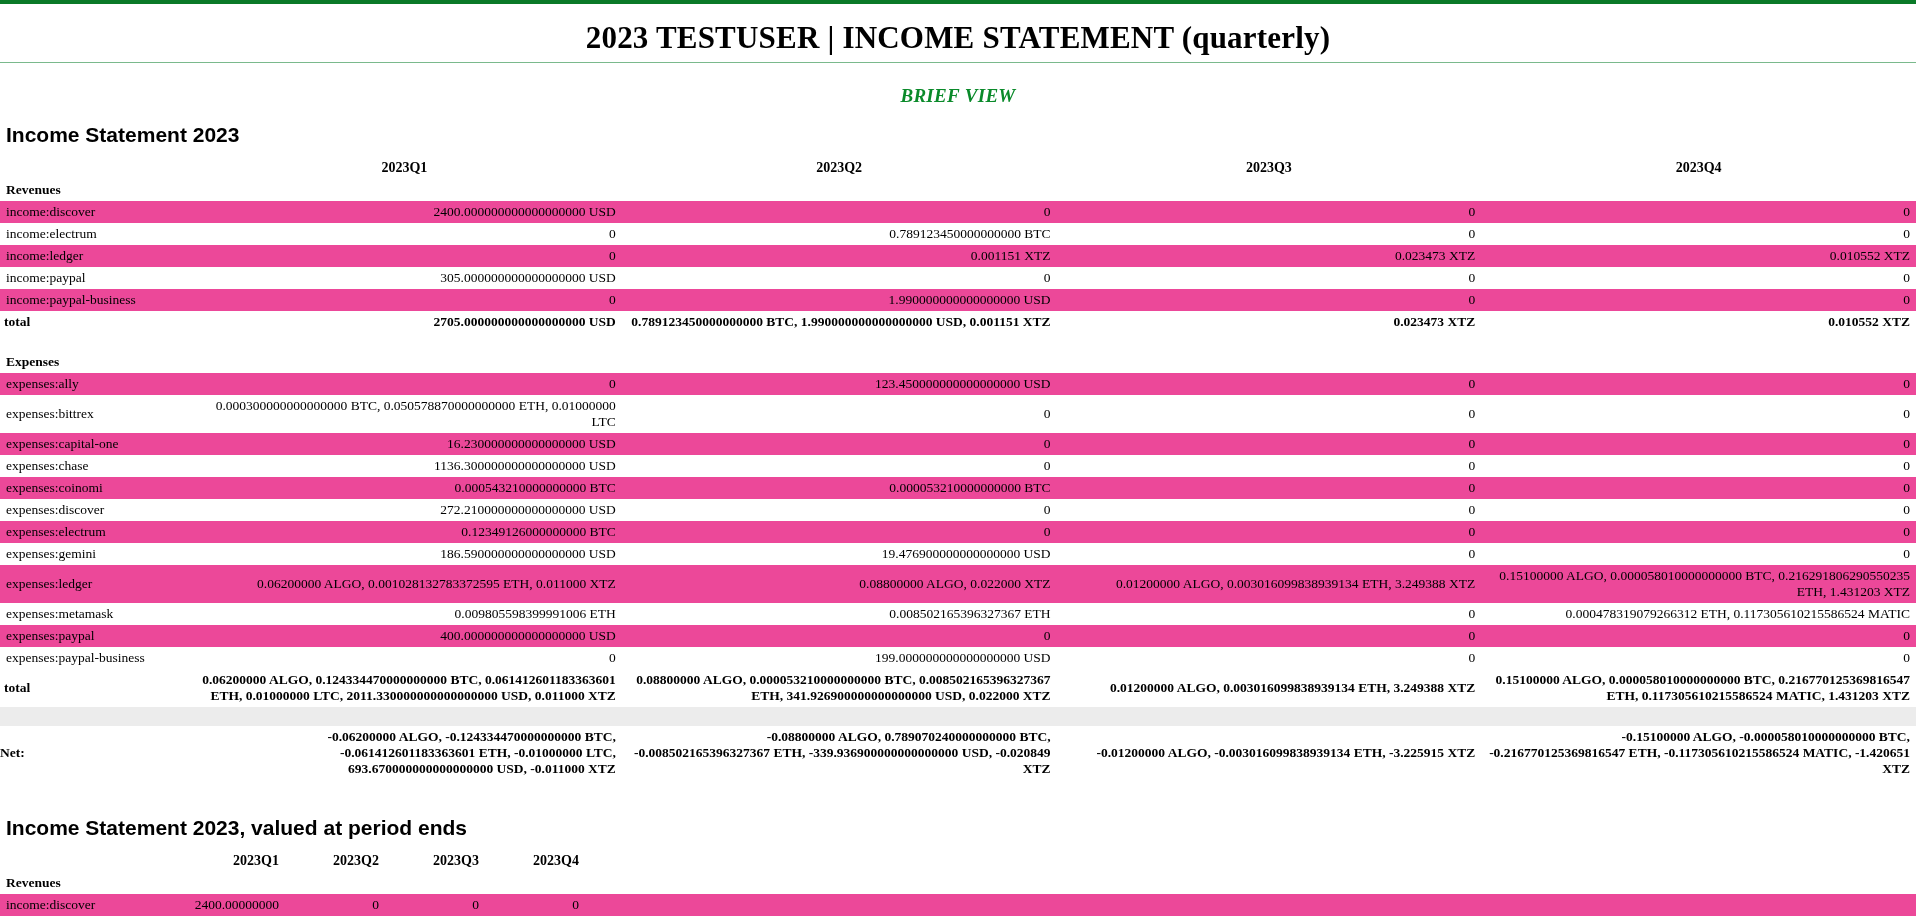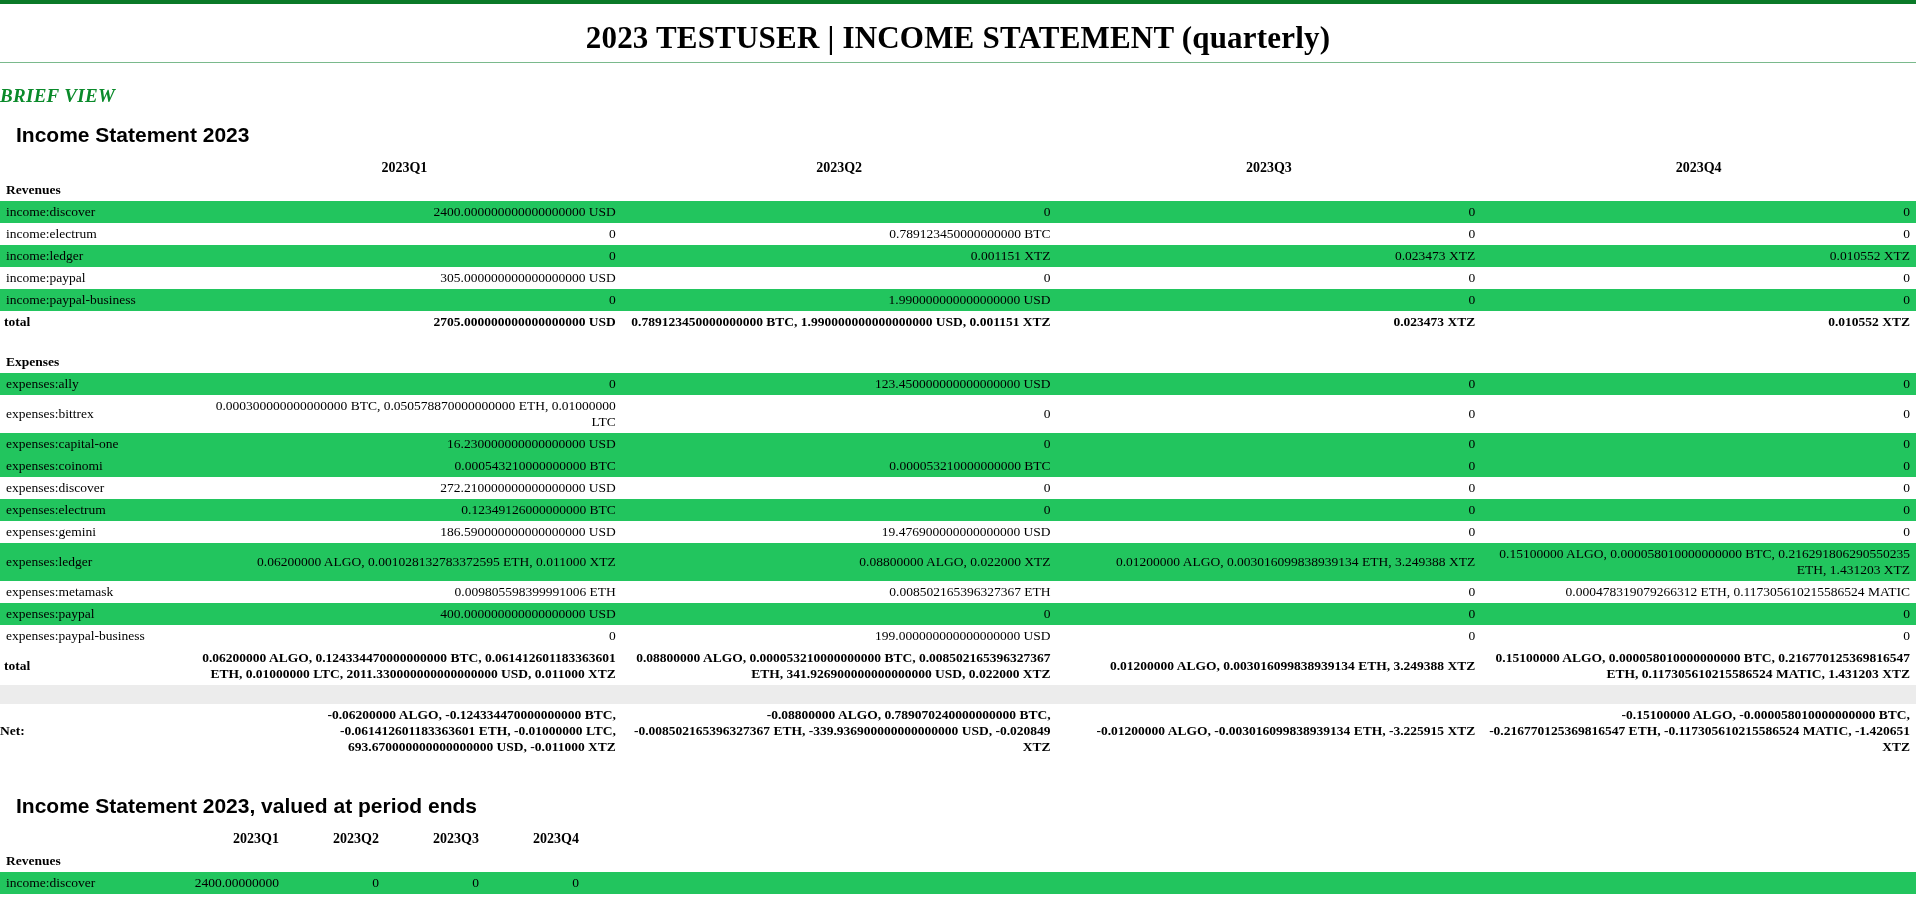--- a/index.html
+++ b/index.html
@@ -25,33 +25,33 @@
     font-weight: bold;
     margin: 16px 0 6px 0;
     letter-spacing: 0.2px;
   }
   .title-rule {
     height: 1px;
     background: #7ab98c;
     width: 100%;
   }
   .brief-view {
-    text-align: left;
+    text-align: center;
     color: #0a8a2a;
     font-style: italic;
     font-weight: bold;
     font-size: 19px;
     margin: 22px 0 12px 0;
     letter-spacing: 0.3px;
   }
   .section-title {
     font-family: "Liberation Sans", sans-serif;
     font-weight: bold;
     font-size: 21px;
-    margin: 16px 0 10px 16px;
+    margin: 16px 0 10px 6px;
   }
   table.report {
     width: 1916px;
     border-collapse: collapse;
     table-layout: fixed;
     font-size: 13.5px;
   }
   table.report td, table.report th {
     padding: 3px 6px;
     vertical-align: middle;
@@ -65,21 +65,21 @@
     padding-bottom: 10px;
     padding-top: 6px;
   }
   .grp {
     font-weight: bold;
     text-align: left;
     padding-top: 8px;
     padding-bottom: 2px;
   }
   .acct { text-align: left; padding-left: 12px; }
-  .zebra { background: #22c55e; }
+  .zebra { background: #ec4899; }
   .total-row td { font-weight: bold; padding-top: 6px; padding-bottom: 6px; }
   .net-row td { font-weight: bold; padding-top: 7px; padding-bottom: 7px; }
   .spacer-row td { height: 12px; padding: 0; }
   .blank-gray td { background: #ececec; height: 13px; padding: 0; }
   .wrap { word-wrap: break-word; overflow-wrap: break-word; }
 
   
   table.report2 {
     width: 1916px;
     border-collapse: collapse;
@@ -187,20 +187,27 @@
     <tr>
       <td class="acct wrap">expenses:bittrex</td>
       <td class="col-q wrap">0.000300000000000000 BTC, 0.050578870000000000 ETH, 0.01000000 LTC</td>
       <td class="col-q wrap">0</td>
       <td class="col-q wrap">0</td>
       <td class="col-q wrap">0</td>
     </tr>
     <tr class="zebra">
       <td class="acct wrap">expenses:capital-one</td>
       <td class="col-q wrap">16.230000000000000000 USD</td>
+      <td class="col-q wrap">0</td>
+      <td class="col-q wrap">0</td>
+      <td class="col-q wrap">0</td>
+    </tr>
+    <tr>
+      <td class="acct wrap">expenses:chase</td>
+      <td class="col-q wrap">1136.300000000000000000 USD</td>
       <td class="col-q wrap">0</td>
       <td class="col-q wrap">0</td>
       <td class="col-q wrap">0</td>
     </tr>
     <tr class="zebra">
       <td class="acct wrap">expenses:coinomi</td>
       <td class="col-q wrap">0.000543210000000000 BTC</td>
       <td class="col-q wrap">0.000053210000000000 BTC</td>
       <td class="col-q wrap">0</td>
       <td class="col-q wrap">0</td>

